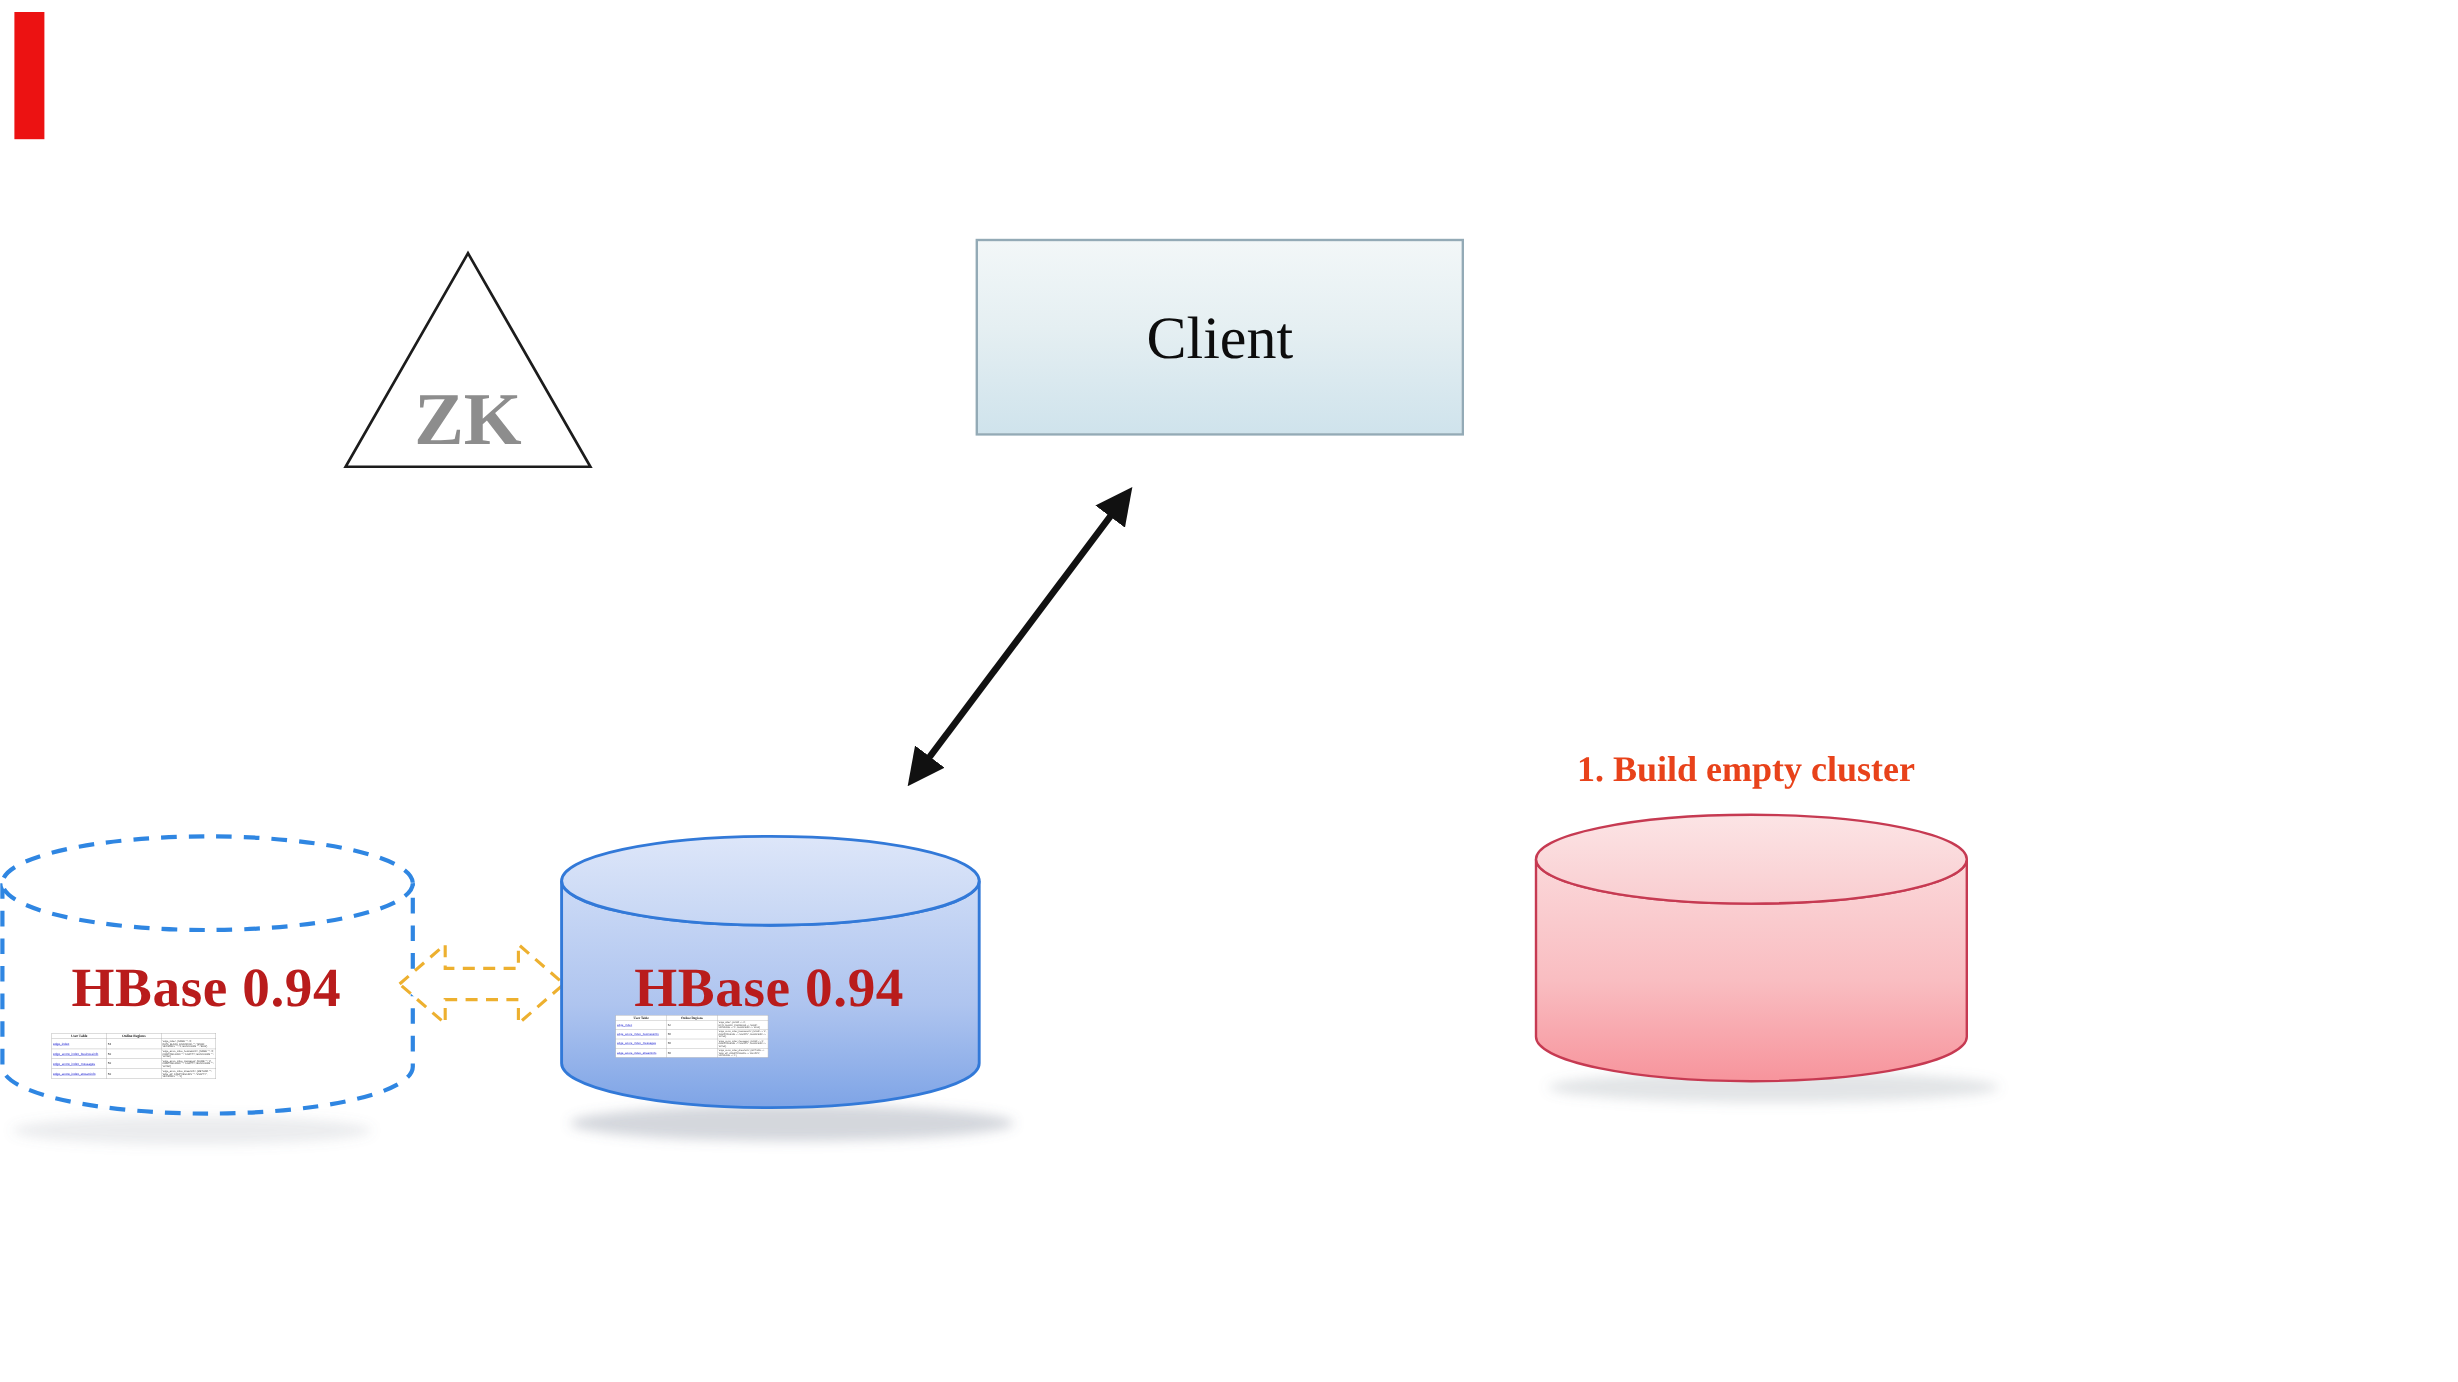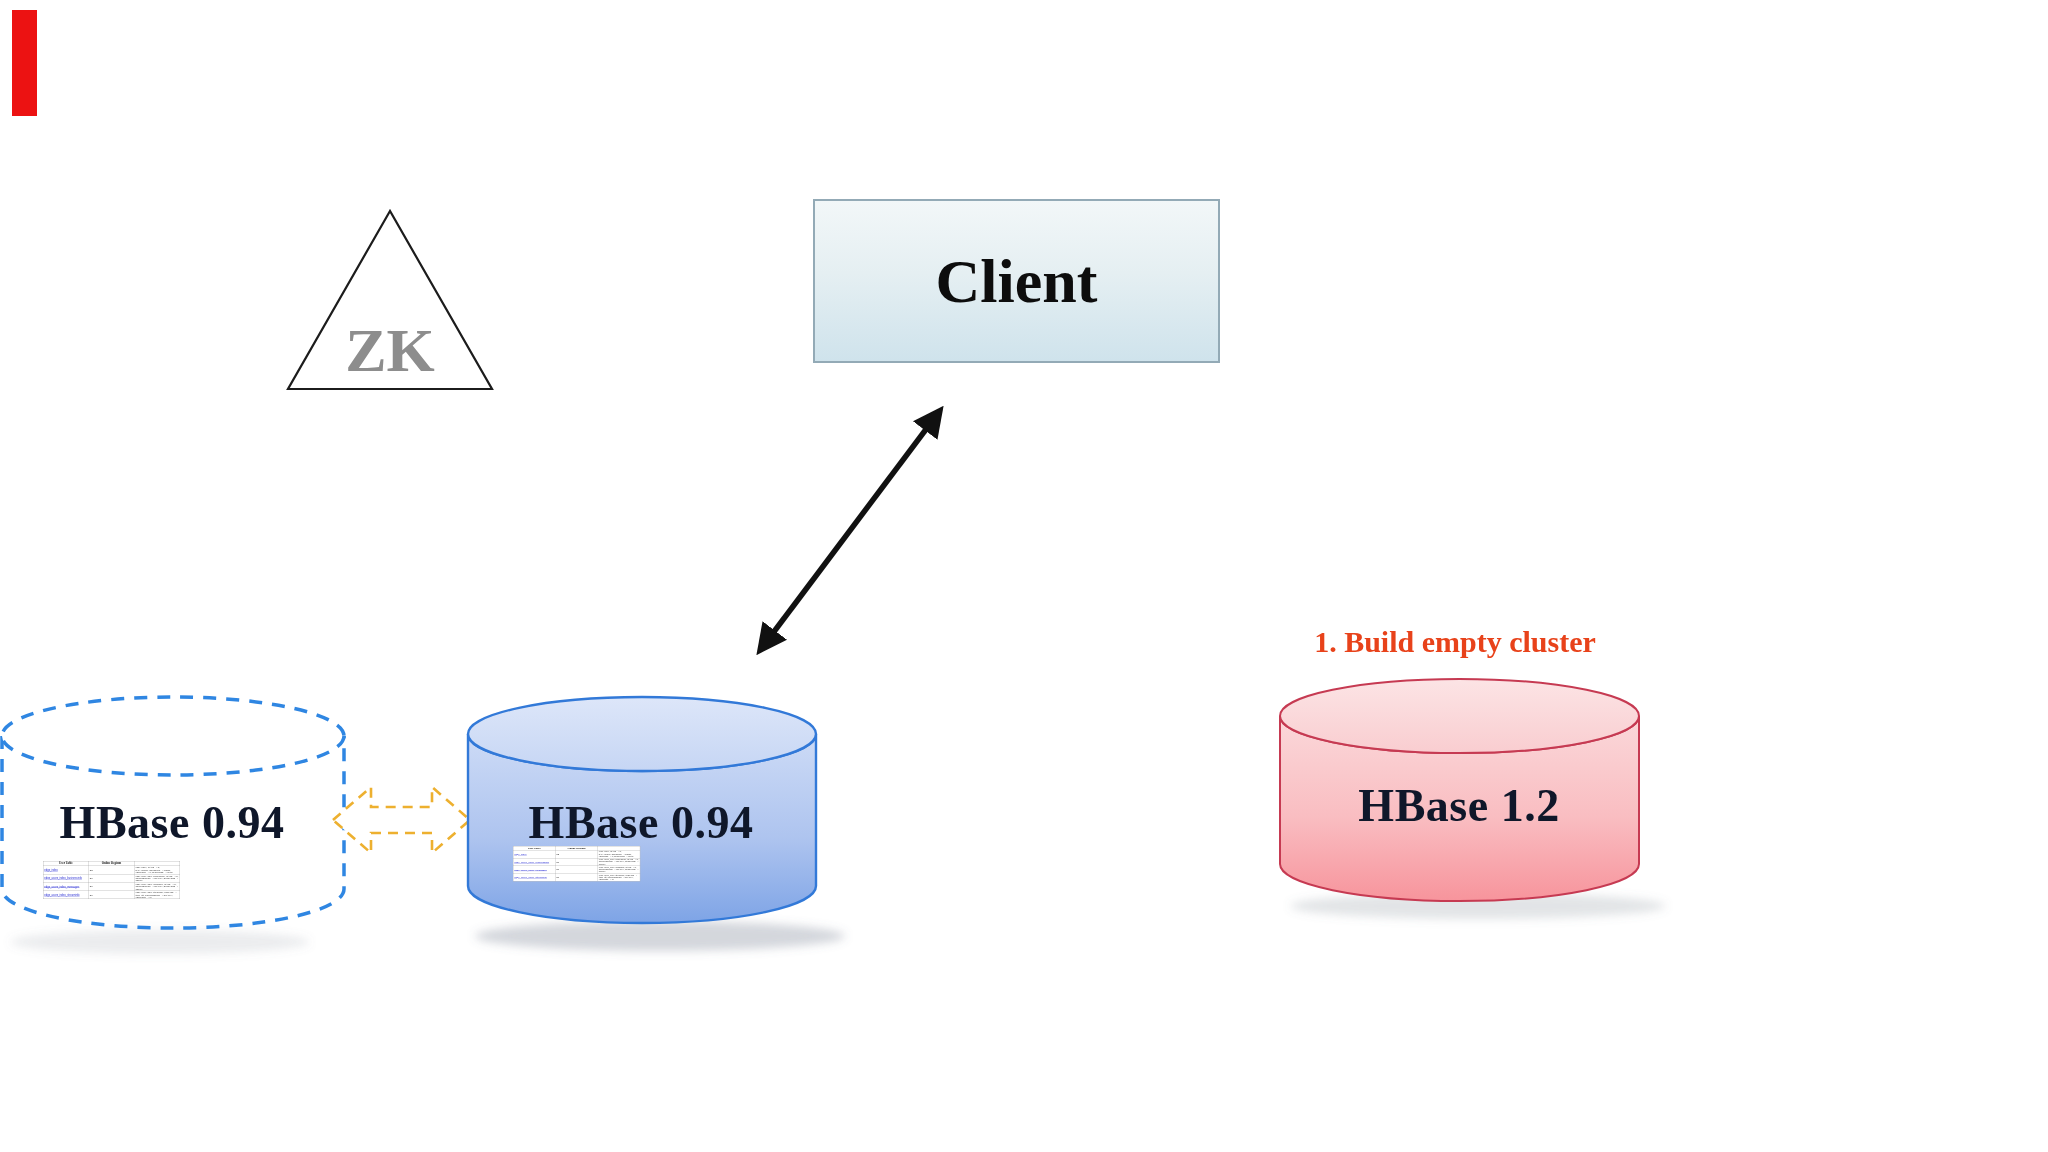--- a/index.html
+++ b/index.html
@@ -2,30 +2,30 @@
 <html><head>
 <meta charset="utf-8">
 <style>
   html,body{margin:0;padding:0;background:#fff;}
   #stage{
     position:relative;width:2048px;height:1152px;background:#ffffff;
     overflow:hidden;font-family:"Liberation Serif","DejaVu Serif",serif;
   }
   #scene-svg{position:absolute;left:0;top:0;width:2048px;height:1152px;}
   .abs{position:absolute;}
-  .label{color:#0f172a;text-align:center;line-height:1.05;}
+  .label{color:#b91c1c;text-align:center;line-height:1.05;}
   .cyl-title{font-size:46px;font-weight:bold;letter-spacing:.5px;}
   #red-marker{left:12px;top:10px;width:25px;height:106px;background:#ec1212;}
   #zk-label{left:330px;top:318px;width:120px;font-size:62px;font-weight:bold;color:#8d8d8d;}
   #client-box{
     left:813px;top:199px;width:407px;height:164px;box-sizing:border-box;
     border:2px solid #93aab6;display:flex;align-items:center;justify-content:center;
     background:linear-gradient(180deg,#f2f7f8 0%,#e5eff2 45%,#cfe3ec 100%);
   }
-  #client-label{font-size:62px;font-weight:bold;color:#0d0d0d;}
+  #client-label{font-size:50px;font-weight:normal;color:#0d0d0d;}
   #readwrite-label{left:610px;top:452px;width:230px;font-size:42px;color:#101010;}
   #ghost-title{left:22px;top:799px;width:300px;}
   #old-title{left:491px;top:799px;width:300px;}
   #new-title{left:1309px;top:782px;width:300px;}
   #build-annotation{left:1310px;top:626px;width:290px;font-size:30px;font-weight:bold;color:#e8421a;}
   
   .mini-wrap{transform-origin:0 0;}
   #mini-ghost{left:43px;top:861px;transform:scale(0.25);}
   #mini-old{left:513px;top:846px;transform:scale(0.232);}
   table.mini{width:548px;border-collapse:collapse;background:#fff;table-layout:fixed;}
@@ -98,21 +98,20 @@
 
   <div id="zk-label" class="abs label">ZK</div>
 
   <div id="client-box" class="abs">
     <span id="client-label">Client</span>
   </div>
 
 
   <div id="ghost-title" class="abs label cyl-title">HBase 0.94</div>
   <div id="old-title" class="abs label cyl-title">HBase 0.94</div>
-  <div id="new-title" class="abs label cyl-title">HBase 1.2</div>
 
   <div id="build-annotation" class="abs label">1. Build empty cluster</div>
 
   <div id="mini-ghost" class="abs mini-wrap">
     <table class="mini">
       <tbody>
           <tr>
         <th>User Table</th>
         <th>Online Regions</th>
         <th></th>

